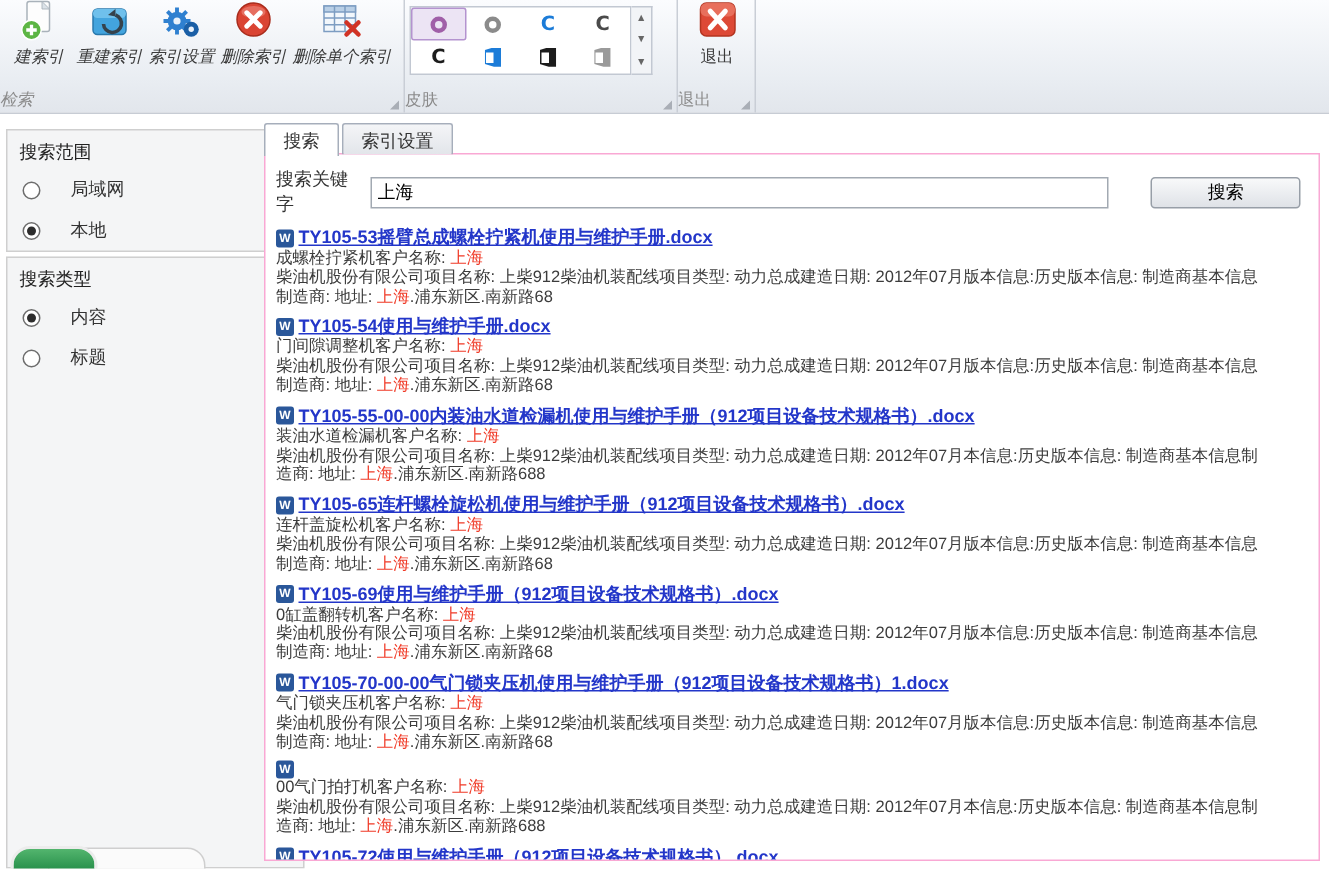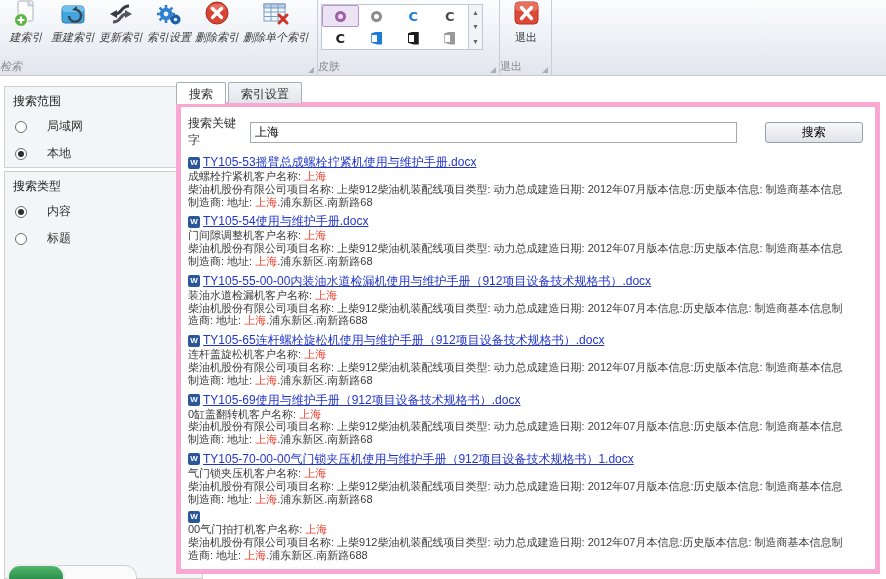--- a/index.html
+++ b/index.html
@@ -47,36 +47,36 @@
            display:inline-flex; align-items:center; justify-content:center; flex:0 0 auto; }
   .radio.checked:after { content:""; width:6px; height:6px; border-radius:50%; background:#2d2d2d; }
 
   
   .main { position:absolute; top:82px; left:176px; width:704px; bottom:5px; }
   .tabs { display:flex; height:21px; position:relative; z-index:2; }
   .tab { padding:3px 12px 2px; font-size:12px; border:1px solid #a6aebb; border-bottom:0;
          background:linear-gradient(#f4f5f7,#e2e5ea); color:#333; margin-right:2px;
          border-radius:2px 2px 0 0; cursor:default; }
   .tab.active { background:#fff; height:22px; }
-  .panel { position:absolute; top:20px; left:0; right:0; bottom:0; border:5px solid #f9a8d4;
+  .panel { position:absolute; top:20px; left:0; right:0; bottom:0; border:1px solid #f9a8d4;
            background:#fff; padding:6px 12px 4px 7px; overflow:hidden; }
 
   .search-row { display:flex; align-items:center; margin:2px 0 6px 0; }
   .search-row label { font-size:12px; margin-right:4px; }
   .search-input { width:504px; height:21px; border:1px solid #a2a9b2; font-size:12px; padding:0 4px; }
   .search-btn { margin-left:28px; width:102px; height:21px; font-size:12px;
                 border:1px solid #979ea7; border-radius:3px;
                 background:linear-gradient(#f8f9fa,#dfe2e7); cursor:default; }
 
   .results { }
   .res { margin:2px 0 6px 0; }
   .res-title { font-size:12px; line-height:15px; display:flex; align-items:center; gap:3px; }
   .doc-icon { width:12px; height:12px; background:#2a579a; color:#fff; font:bold 8px/12px "Liberation Sans",sans-serif;
               text-align:center; border-radius:2px; flex:0 0 auto; }
-  .res-link { color:#2336c9; font-weight:normal; text-decoration:underline; cursor:pointer; }
+  .res-link { color:#2336c9; font-weight:bold; text-decoration:underline; cursor:pointer; }
   .res-line { font-size:11px; line-height:12.8px; color:#3c3c3c; }
   .res-line:first-of-type { margin-top:2px; }
   .hl { color:#f03b28; }
 
   
   .float-gray { position:absolute; left:32px; bottom:-12px; width:105px; height:26px;
                 border-radius:12px; background:#fbfbfb; border:1px solid #cfcfcf; z-index:3; }
   .float-green { position:absolute; left:7px; bottom:-11px; width:58px; height:26px; border-radius:13px;
                  background:linear-gradient(#53b56e,#0e7a36); border:2px solid #ececec; z-index:4; }
 </style>
@@ -96,29 +96,20 @@
       <span>建索引</span>
     </div>
     <div class="rbtn">
       <svg viewBox="0 0 30 30">
         <rect x="4" y="7" width="22" height="17" rx="3" fill="#43a4de" stroke="#2878ac"></rect>
         <rect x="4" y="7" width="22" height="6" rx="3" fill="#6fc0ec"></rect>
         <path d="M19 11 a6 6 0 1 1 -8 6" fill="none" stroke="#35424c" stroke-width="2.4"></path>
         <path d="M19 7 l0 5 -5 -1 Z" fill="#35424c"></path>
       </svg>
       <span>重建索引</span>
-    </div>
-    <div class="rbtn">
-      <svg viewBox="0 0 30 30">
-        <path d="M23 7 C14 7 17 15 9 15" fill="none" stroke="#3a3a42" stroke-width="3"></path>
-        <path d="M11 11 L4 15 L11 19 Z" fill="#3a3a42"></path>
-        <path d="M7 23 C16 23 13 15 21 15" fill="none" stroke="#55555e" stroke-width="3"></path>
-        <path d="M19 11 L26 15 L19 19 Z" fill="#55555e"></path>
-      </svg>
-      <span>更新索引</span>
     </div>
     <div class="rbtn">
       <svg viewBox="0 0 30 30">
         <g stroke="#2f80d0" stroke-width="2.6">
           <line x1="12" y1="6" x2="12" y2="24"></line>
             <line x1="3" y1="15" x2="21" y2="15"></line>
           <line x1="5.6" y1="8.6" x2="18.4" y2="21.4"></line>
             <line x1="5.6" y1="21.4" x2="18.4" y2="8.6"></line>
         </g>
         <circle cx="12" cy="15" r="6.2" fill="#2f80d0"></circle>

